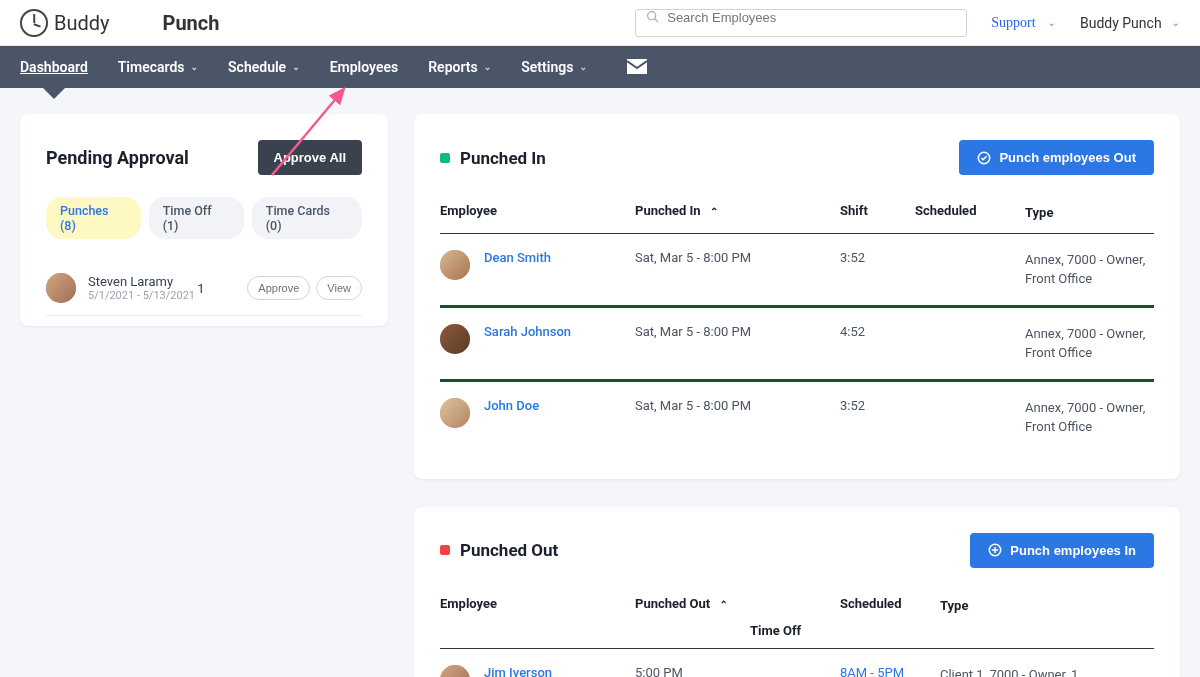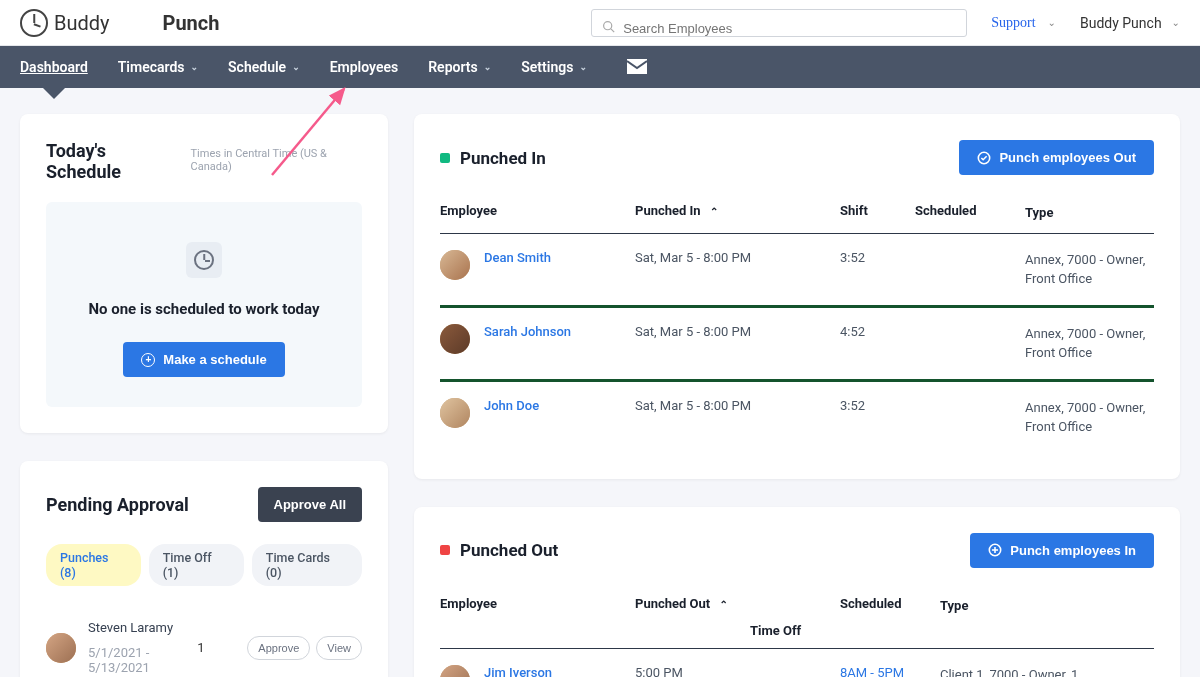--- a/index.html
+++ b/index.html
@@ -7,21 +7,21 @@
     
     
     .top-header { background: #fff; height: 46px; display: flex; align-items: center; justify-content: space-between; padding: 0 20px; border-bottom: 1px solid #e5e7eb; }
     .logo { display: flex; align-items: center; gap: 6px; }
     .logo-icon { width: 28px; height: 28px; border: 2px solid #444; border-radius: 50%; position: relative; display: flex; align-items: center; justify-content: center; }
     .logo-icon::before { content: ""; position: absolute; width: 1.5px; height: 9px; background: #444; top: 3px; left: 50%; transform-origin: bottom; transform: translateX(-50%) rotate(0deg); }
     .logo-icon::after { content: ""; position: absolute; width: 1.5px; height: 7px; background: #444; top: 6px; left: 50%; transform-origin: bottom; transform: translateX(-50%) rotate(110deg); }
     .logo-text { font-size: 20px; color: #333; }
     .logo-text strong { font-weight: 700; margin-left: 48px; }
     .top-right { display: flex; align-items: center; gap: 24px; }
-    .search-box { width: 376px; height: 28px; border: 1px solid #d1d5db; border-radius: 3px; display: flex; align-items: flex-end; padding: 0 10px; gap: 8px; }
+    .search-box { width: 332px; height: 28px; border: 1px solid #d1d5db; border-radius: 3px; display: flex; align-items: flex-start; padding: 0 10px; gap: 8px; }
     .search-box input { border: none; outline: none; flex: 1; font-size: 13px; }
     .search-icon { color: #aaa; font-size: 13px; }
     .support-link { color: #2563eb; font-size: 14px; display: flex; align-items: center; gap: 12px; cursor: pointer; font-family: Liberation Serif, serif; }
     .account-menu { color: #333; font-size: 14px; display: flex; align-items: center; gap: 10px; cursor: pointer; }
     .chevron { font-size: 10px; color: #888; }
 
     
     .nav-bar { background: #4a5568; height: 42px; display: flex; align-items: center; padding: 0 20px; gap: 30px; position: relative; }
     .nav-item { color: #fff; font-size: 14px; font-weight: 600; display: flex; align-items: center; gap: 6px; cursor: pointer; }
     .nav-item.active { position: relative; text-decoration: underline; }
@@ -58,21 +58,21 @@
     .pill { border-radius: 16px; padding: 6px 14px; font-size: 12.5px; font-weight: 500; background: #f1f3f7; color: #4b5563; cursor: pointer; }
     .pill.active { background: #fef9c3; color: #2b77e4; }
     .table-header-row { display: flex; border-bottom: 1.5px solid #2d3748; padding-bottom: 8px; font-size: 13px; font-weight: 700; }
     .col-pay { flex: 1; }
     .col-qty { width: 50px; }
     .col-actions { width: 110px; }
     .approval-row { display: flex; align-items: center; padding: 12px 0; border-bottom: 1px solid #eee; }
     .approval-row .avatar { width: 30px; height: 30px; border-radius: 50%; background: #d4a574; margin-right: 12px; flex-shrink: 0; }
     .approval-info { flex: 1; }
     .approval-name { font-size: 13px; color: #374151; }
-    .approval-date { font-size: 13px; color: #9ca3af; margin-top: 10px; }
+    .approval-date { font-size: 11px; color: #9ca3af; margin-top: 0; }
     .approval-qty { width: 50px; font-size: 13px; }
     .approval-actions { display: flex; gap: 6px; }
     .btn-outline { background: #fff; border: 1px solid #d1d5db; color: #6b7280; font-size: 11px; padding: 5px 10px; border-radius: 14px; cursor: pointer; }
 
     
     .punched-header { display: flex; align-items: center; justify-content: space-between; margin-bottom: 28px; }
     .punched-title-group { display: flex; align-items: center; gap: 10px; }
     .status-dot { width: 10px; height: 10px; border-radius: 2px; }
     .status-dot.green { background: #10b981; }
     .status-dot.red { background: #ef4444; }
@@ -166,36 +166,20 @@
       <polygon points="0 0, 7 3, 0 6" fill="#f55a8b"></polygon>
     </marker>
   </defs>
   <line x1="10" y1="92" x2="82" y2="6" stroke="#f55a8b" stroke-width="2.5" marker-end="url(#arrowhead)"></line>
 </svg>
 
 <div class="content">
 
   <div class="left-col">
 
-    <div class="card">
-      <div class="card-title-row">
-        <div class="card-title">Today's Schedule</div>
-        <div class="card-subtitle">Times in Central Time (US &amp; Canada)</div>
-      </div>
-      <div class="schedule-empty">
-        <div class="clock-box">
-            <div class="clock-circle"></div>
-          </div>
-        <div class="empty-msg">No one is scheduled to work today</div>
-        <button class="btn-primary">
-          <span class="btn-icon-circle">+</span>
-          <span>Make a schedule</span>
-        </button>
-      </div>
-    </div>
 
     <div class="card" style="padding-bottom:10px;">
       <div class="pending-header">
         <div class="card-title">Pending Approval</div>
         <button class="btn-dark">Approve All</button>
       </div>
       <div class="pill-row">
         <div class="pill active">Punches (8)</div>
         <div class="pill">Time Off (1)</div>
         <div class="pill">Time Cards (0)</div>

